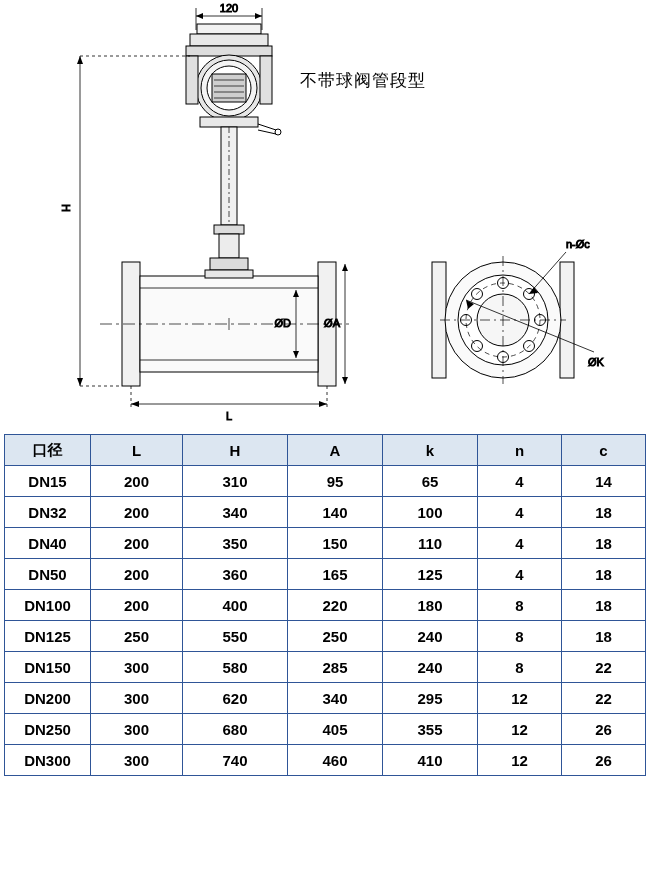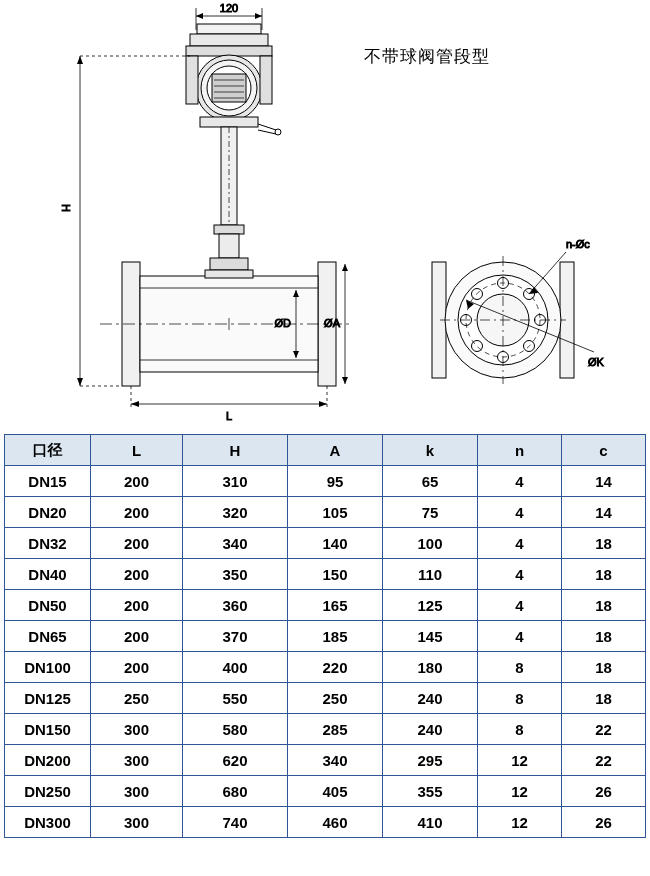--- a/index.html
+++ b/index.html
@@ -20,23 +20,23 @@
     position: relative;
     width: 650px;
     height: 430px;
   }
   #drawing svg {
     display: block;
   }
   .caption {
     position: absolute;
     left: 300px;
-    top: 44px;
+    top: 68px;
     width: 190px;
-    text-align: right;
+    text-align: left;
     font-size: 17px;
     color: #000;
     line-height: 1.5;
     letter-spacing: 1px;
   }
 
   
   #spec-table {
     border-collapse: collapse;
     width: 642px;
@@ -235,29 +235,20 @@
       <tr>
         <td>DN15</td>
         <td>200</td>
         <td>310</td>
         <td>95</td>
         <td>65</td>
         <td>4</td>
         <td>14</td>
       </tr>
       <tr>
-        <td>DN20</td>
-        <td>200</td>
-        <td>320</td>
-        <td>105</td>
-        <td>75</td>
-        <td>4</td>
-        <td>14</td>
-      </tr>
-      <tr>
         <td>DN32</td>
         <td>200</td>
         <td>340</td>
         <td>140</td>
         <td>100</td>
         <td>4</td>
         <td>18</td>
       </tr>
       <tr>
         <td>DN40</td>
@@ -267,29 +258,20 @@
         <td>110</td>
         <td>4</td>
         <td>18</td>
       </tr>
       <tr>
         <td>DN50</td>
         <td>200</td>
         <td>360</td>
         <td>165</td>
         <td>125</td>
-        <td>4</td>
-        <td>18</td>
-      </tr>
-      <tr>
-        <td>DN65</td>
-        <td>200</td>
-        <td>370</td>
-        <td>185</td>
-        <td>145</td>
         <td>4</td>
         <td>18</td>
       </tr>
       <tr>
         <td>DN100</td>
         <td>200</td>
         <td>400</td>
         <td>220</td>
         <td>180</td>
         <td>8</td>

